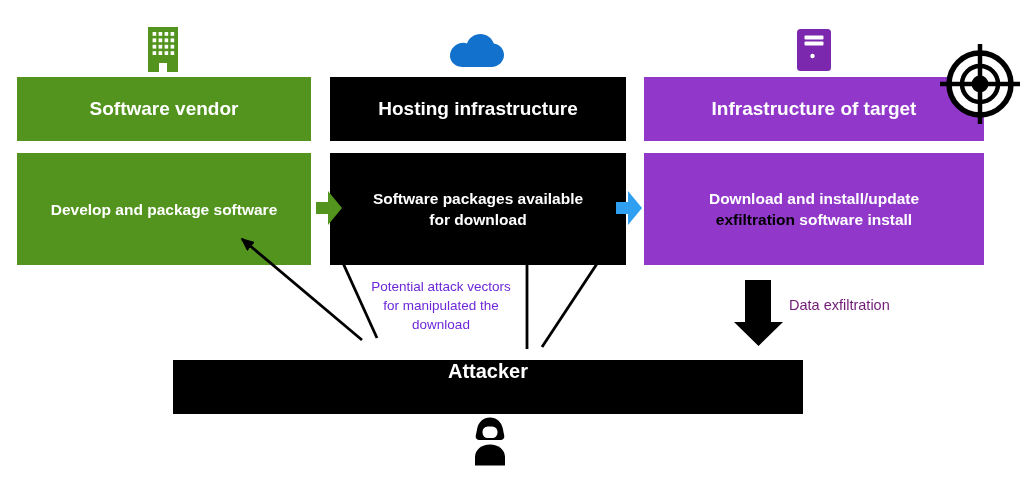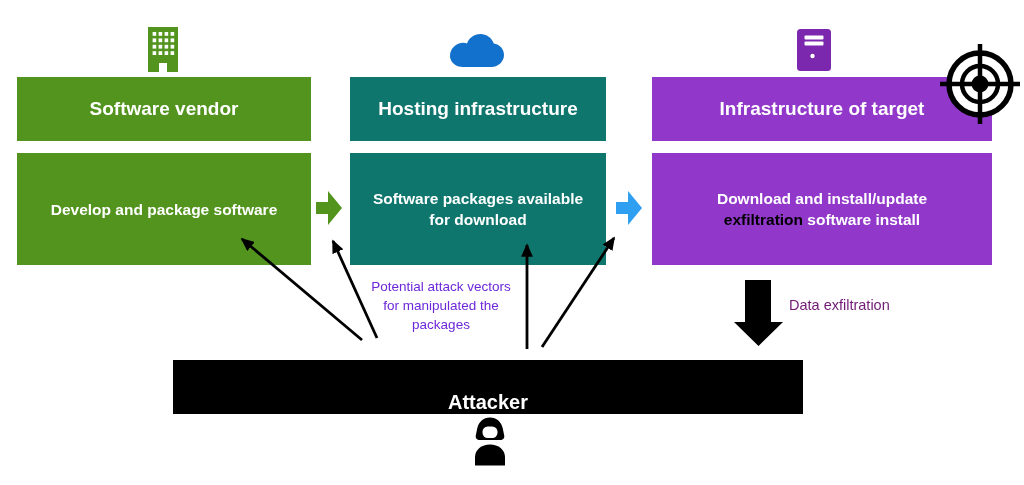--- a/index.html
+++ b/index.html
@@ -7,32 +7,32 @@
     position:relative;width:1024px;height:485px;background:#ffffff;
     font-family:"Liberation Sans", sans-serif;overflow:hidden;
   }
   .box{
     position:absolute;display:flex;align-items:center;justify-content:center;
     text-align:center;color:#fff;font-weight:bold;z-index:1;
   }
   .header-box{top:77px;height:64px;font-size:19px;}
   .body-box{top:153px;height:112px;font-size:15.5px;line-height:21px;}
   .col1{left:17px;width:294px;background:#53941f;}
-  .col2{left:350px;width:256px;background:#0f766e;}
-  .col3{left:644px;width:340px;background:#9138ca;margin-left:8px;}
+  .col2{left:330px;width:296px;background:#000000;}
+  .col3{left:644px;width:340px;background:#9138ca;}
   .hl{color:#000000;}
   .icon{position:absolute;z-index:2;}
   .flow-arrow{position:absolute;z-index:2;}
   .note{
     position:absolute;left:346px;top:277px;width:190px;text-align:center;
     font-size:13.5px;line-height:19px;color:#6d28d9;z-index:2;
   }
   .attacker-box{
     position:absolute;left:173px;top:360px;width:630px;height:54px;background:#000;
-    color:#fff;font-weight:bold;font-size:20px;display:flex;align-items:flex-end;
+    color:#fff;font-weight:bold;font-size:20px;display:flex;align-items:flex-start;
     justify-content:center;z-index:1;
   }
   .exfil-label{position:absolute;left:789px;top:297px;font-size:14.5px;color:#701a75;z-index:2;}
   .overlay{position:absolute;left:0;top:0;z-index:5;pointer-events:none;}
   .target-icon{position:absolute;left:936px;top:40px;z-index:6;}
 </style>
 </head>
 <body>
 
 <div class="canvas">
@@ -108,21 +108,21 @@
   <svg class="flow-arrow" style="left:316px;top:191px;" width="26" height="34" viewBox="0 0 26 34">
     <polygon points="0,11 12,11 12,0 26,17 12,34 12,23 0,23" fill="#53941f"></polygon>
   </svg>
   <svg class="flow-arrow" style="left:616px;top:191px;" width="26" height="34" viewBox="0 0 26 34">
     <polygon points="0,11 12,11 12,0 26,17 12,34 12,23 0,23" fill="#2f9ff2"></polygon>
   </svg>
 
   <div class="note">
     <div>Potential attack vectors</div>
     <div>for manipulated the</div>
-    <div>packages</div>
+    <div>download</div>
   </div>
 
   <svg class="icon" style="left:734px;top:280px;" width="49" height="66" viewBox="0 0 49 66">
     <polygon points="11,0 37,0 37,42 49,42 24.5,66 0,42 11,42" fill="#000000"></polygon>
   </svg>
   <div class="exfil-label">Data exfiltration</div>
 
   <div class="attacker-box">
     <span>Attacker</span>
   </div>

